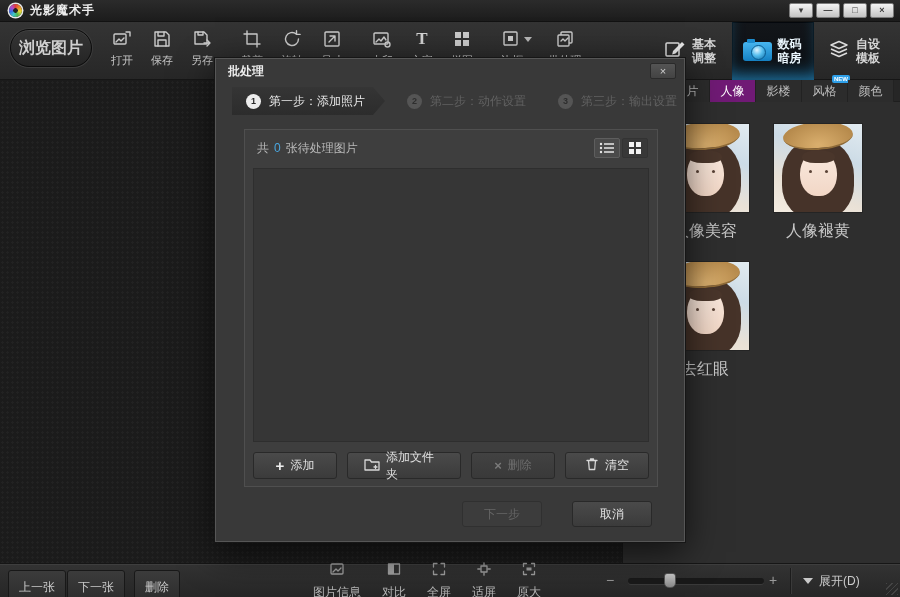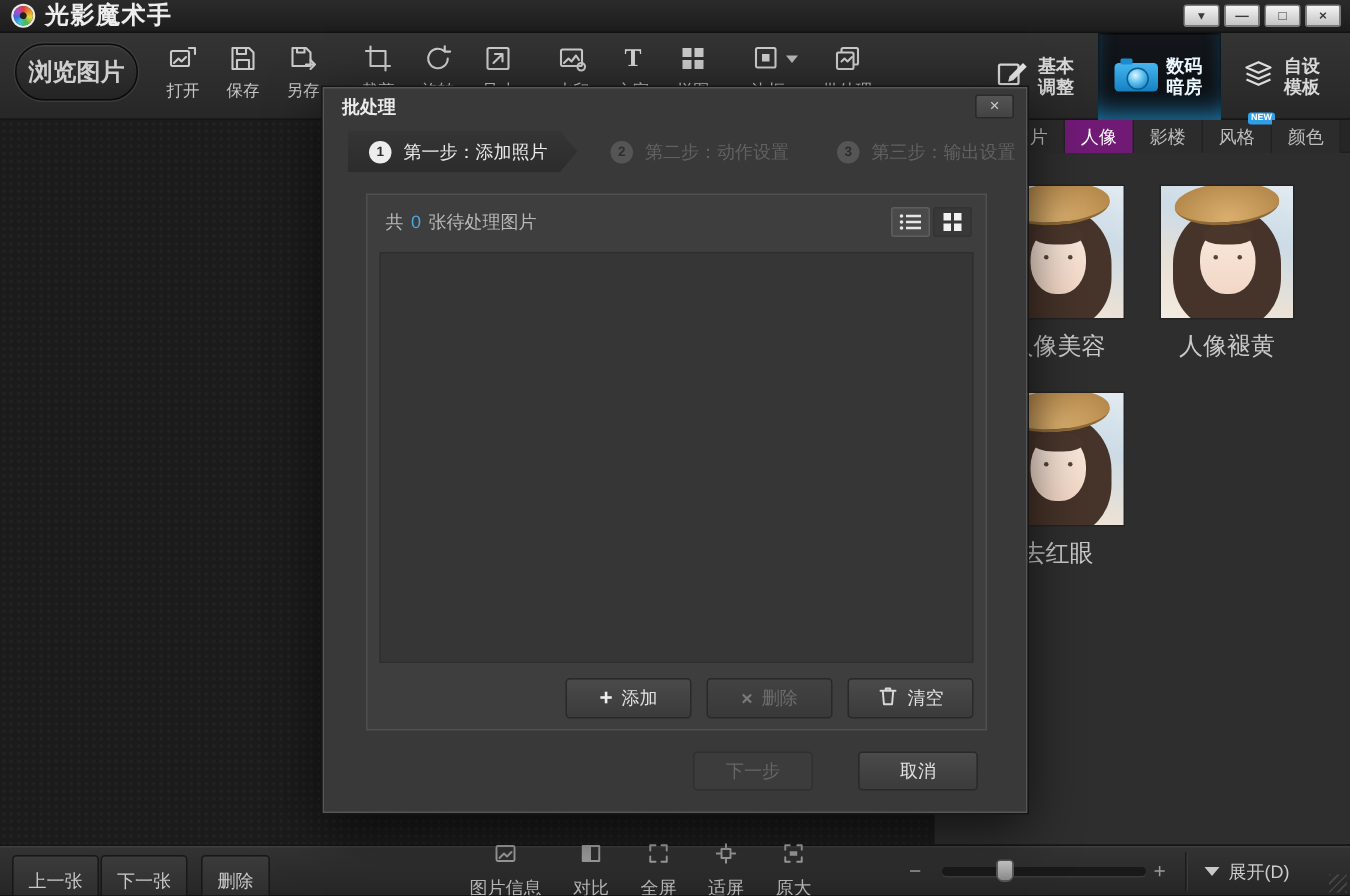--- a/index.html
+++ b/index.html
@@ -9,21 +9,21 @@
          box-shadow:inset 0 0 0 1px #060606; user-select:none; }
 
   
   .titlebar { position:absolute; left:0; top:0; width:900px; height:22px;
               background:linear-gradient(#2b2b2b,#1c1c1c); border-bottom:1px solid #121212;
               display:flex; align-items:center; padding:0 6px; }
   .logo { width:13px; height:13px; border-radius:50%;
           background:radial-gradient(circle at 50% 50%, #222 0 2px, rgba(0,0,0,0) 2.6px),
                      conic-gradient(#e03c3c,#e6902a,#e6d83c,#52b54a,#3cc8c8,#3c6ce0,#b04ad0,#e03c3c);
           box-shadow:0 0 0 1.5px #e9e9e9; margin:0 8px 0 3px; }
-  .apptitle { color:#ededed; font-size:16px; font-weight:bold; letter-spacing:1px; }
+  .apptitle { color:#ededed; font-size:12px; font-weight:bold; letter-spacing:1px; }
   .winctrls { position:absolute; right:6px; top:3px; display:flex; gap:3px; }
   .winbtn { width:24px; height:15px; border-radius:2px; border:1px solid #7c7c7c;
             background:linear-gradient(#f4f4f4,#c3c3c3); color:#3a3a3a; font-size:9px;
             line-height:13px; text-align:center; font-weight:bold; cursor:default; }
 
   
   .toolbar { position:absolute; left:0; top:22px; width:900px; height:58px;
              background:linear-gradient(#343434,#272727); border-bottom:1px solid #161616; }
   .browse-btn { position:absolute; left:10px; top:7px; width:82px; height:38px;
                 border-radius:19px; background:linear-gradient(#353535,#242424);
@@ -456,20 +456,27 @@
               </svg>
           </div>
         </div>
       </div>
       <div class="listarea"></div>
       <div class="btnrow">
         <div class="dbtn">
           <span class="plusg">+</span>
           <span>添加</span>
         </div>
+        <div class="dbtn">
+          <span><svg width="16" height="14" viewBox="0 0 16 14">
+                <path class="di" d="M1 3h5l1.5 2H15v8H1z"></path>
+                <path class="di" d="M11.5 8.5v3M10 10h3"></path>
+              </svg></span>
+          <span>添加文件夹</span>
+        </div>
         <div class="dbtn disabled">
           <span class="xg">×</span>
           <span>删除</span>
         </div>
         <div class="dbtn">
           <span><svg width="14" height="14" viewBox="0 0 14 14">
                 <path class="di" d="M2 3.5h10M5.5 3.5V2h3v1.5M3.5 3.5l.8 9h5.4l.8-9"></path>
               </svg></span>
           <span>清空</span>
         </div>

